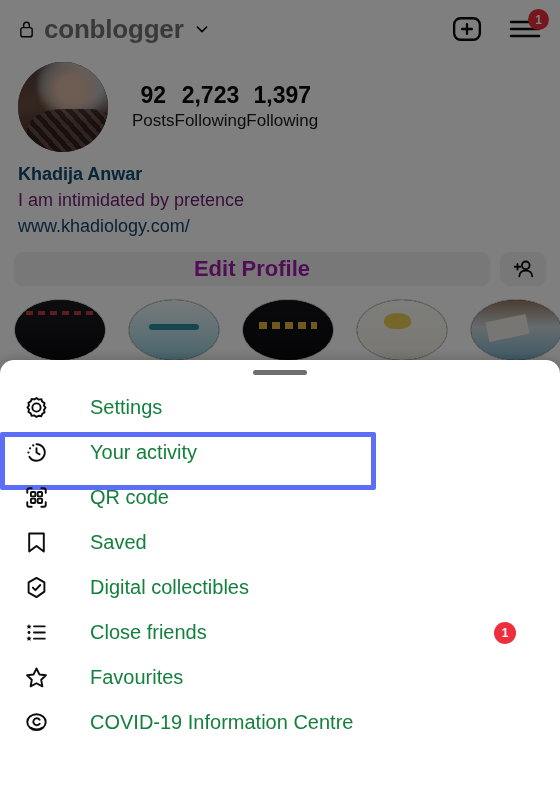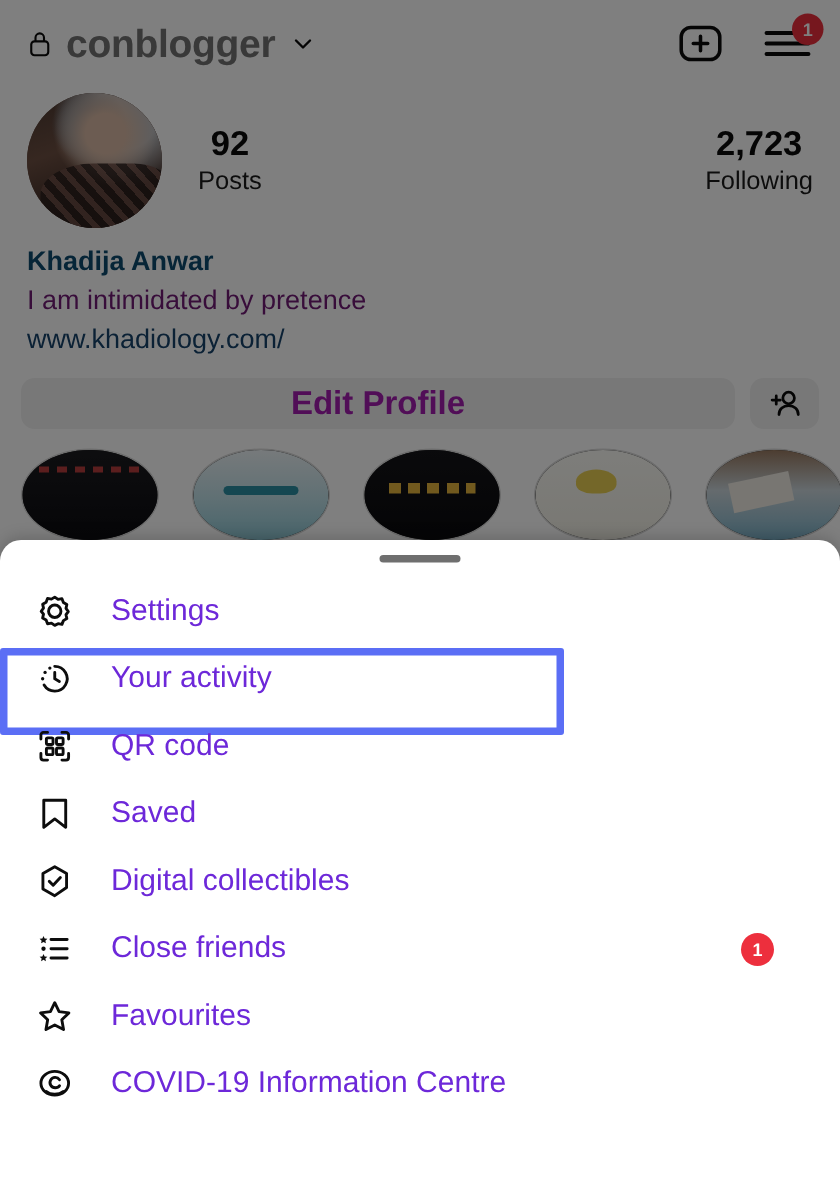--- a/index.html
+++ b/index.html
@@ -56,21 +56,21 @@
     background:
       radial-gradient(circle at 58% 30%, #d9b9a4 0 16%, rgba(217,185,164,0) 42%),
       radial-gradient(circle at 46% 24%, #7d8893 0 13%, rgba(125,136,147,0) 30%),
       radial-gradient(circle at 72% 18%, #b9bcc0 0 22%, rgba(185,188,192,0) 48%),
       linear-gradient(160deg,#4a3830 0%, #6d4f42 38%, #3b2a25 72%, #241a17 100%);
   }
   .avatar .a2 { position:absolute; left:10%; top:52%; right:-8%; bottom:-10%;
     background:repeating-linear-gradient(48deg,#2b1f1c 0 5px,#6b4c44 5px 9px);
     opacity:.85; border-radius:40% 30% 0 0;
   }
-  .stats { display:flex; flex:1 1 auto; justify-content:space-between; padding-left:24px; }
+  .stats { display:flex; flex:1 1 auto; justify-content:flex-start; padding-left:24px; }
   .stat { text-align:center; }
   .stat-num { font-size:23px; font-weight:bold; color:#0b0b0b; line-height:1.25; }
   .stat-label { font-size:17px; color:#1a1a1a; line-height:1.35; }
 
   
   .bio { padding:9px 18px 0 18px; }
   .bio-name { font-size:18px; font-weight:bold; color:#0c4a6e; line-height:1.45; }
   .bio-text { font-size:18px; color:#701a75; line-height:1.45; }
   .bio-link { font-size:18px; color:#16436b; line-height:1.45; }
 
@@ -142,21 +142,21 @@
     content:""; position:absolute;
     left:0; top:2px; width:366px; height:48px;
     border:5px solid #5B6EF5; border-radius:2px;
     pointer-events:none;
   }
   .mi-icon {
     width:28px; height:28px; flex:0 0 auto;
     display:flex; align-items:center; justify-content:center;
   }
   .mi-label {
-    margin-left:24px; font-size:20px; color:#6d28d9;
+    margin-left:40px; font-size:20px; color:#15803d;
   }
   .mi-spacer { flex:1 1 auto; }
   .mi-badge {
     width:22px; height:22px; border-radius:50%;
     background:#ED2F3D; color:#fff;
     font-size:12px; font-weight:bold;
     display:flex; align-items:center; justify-content:center;
     margin-right:22px;
   }
 </style>
@@ -204,20 +204,24 @@
       </div>
       <div class="stats">
         <div class="stat">
           <div class="stat-num">92</div>
           <div class="stat-label">Posts</div>
         </div>
         <div class="stat">
           <div class="stat-num">2,723</div>
           <div class="stat-label">Following</div>
         </div>
+        <div class="stat">
+          <div class="stat-num">1,397</div>
+          <div class="stat-label">Following</div>
+        </div>
       </div>
     </div>
 
     <div class="bio">
       <div class="bio-name">Khadija Anwar</div>
       <div class="bio-text">I am intimidated by pretence</div>
       <div class="bio-link">www.khadiology.com/</div>
     </div>
 
     <div class="btn-row">

